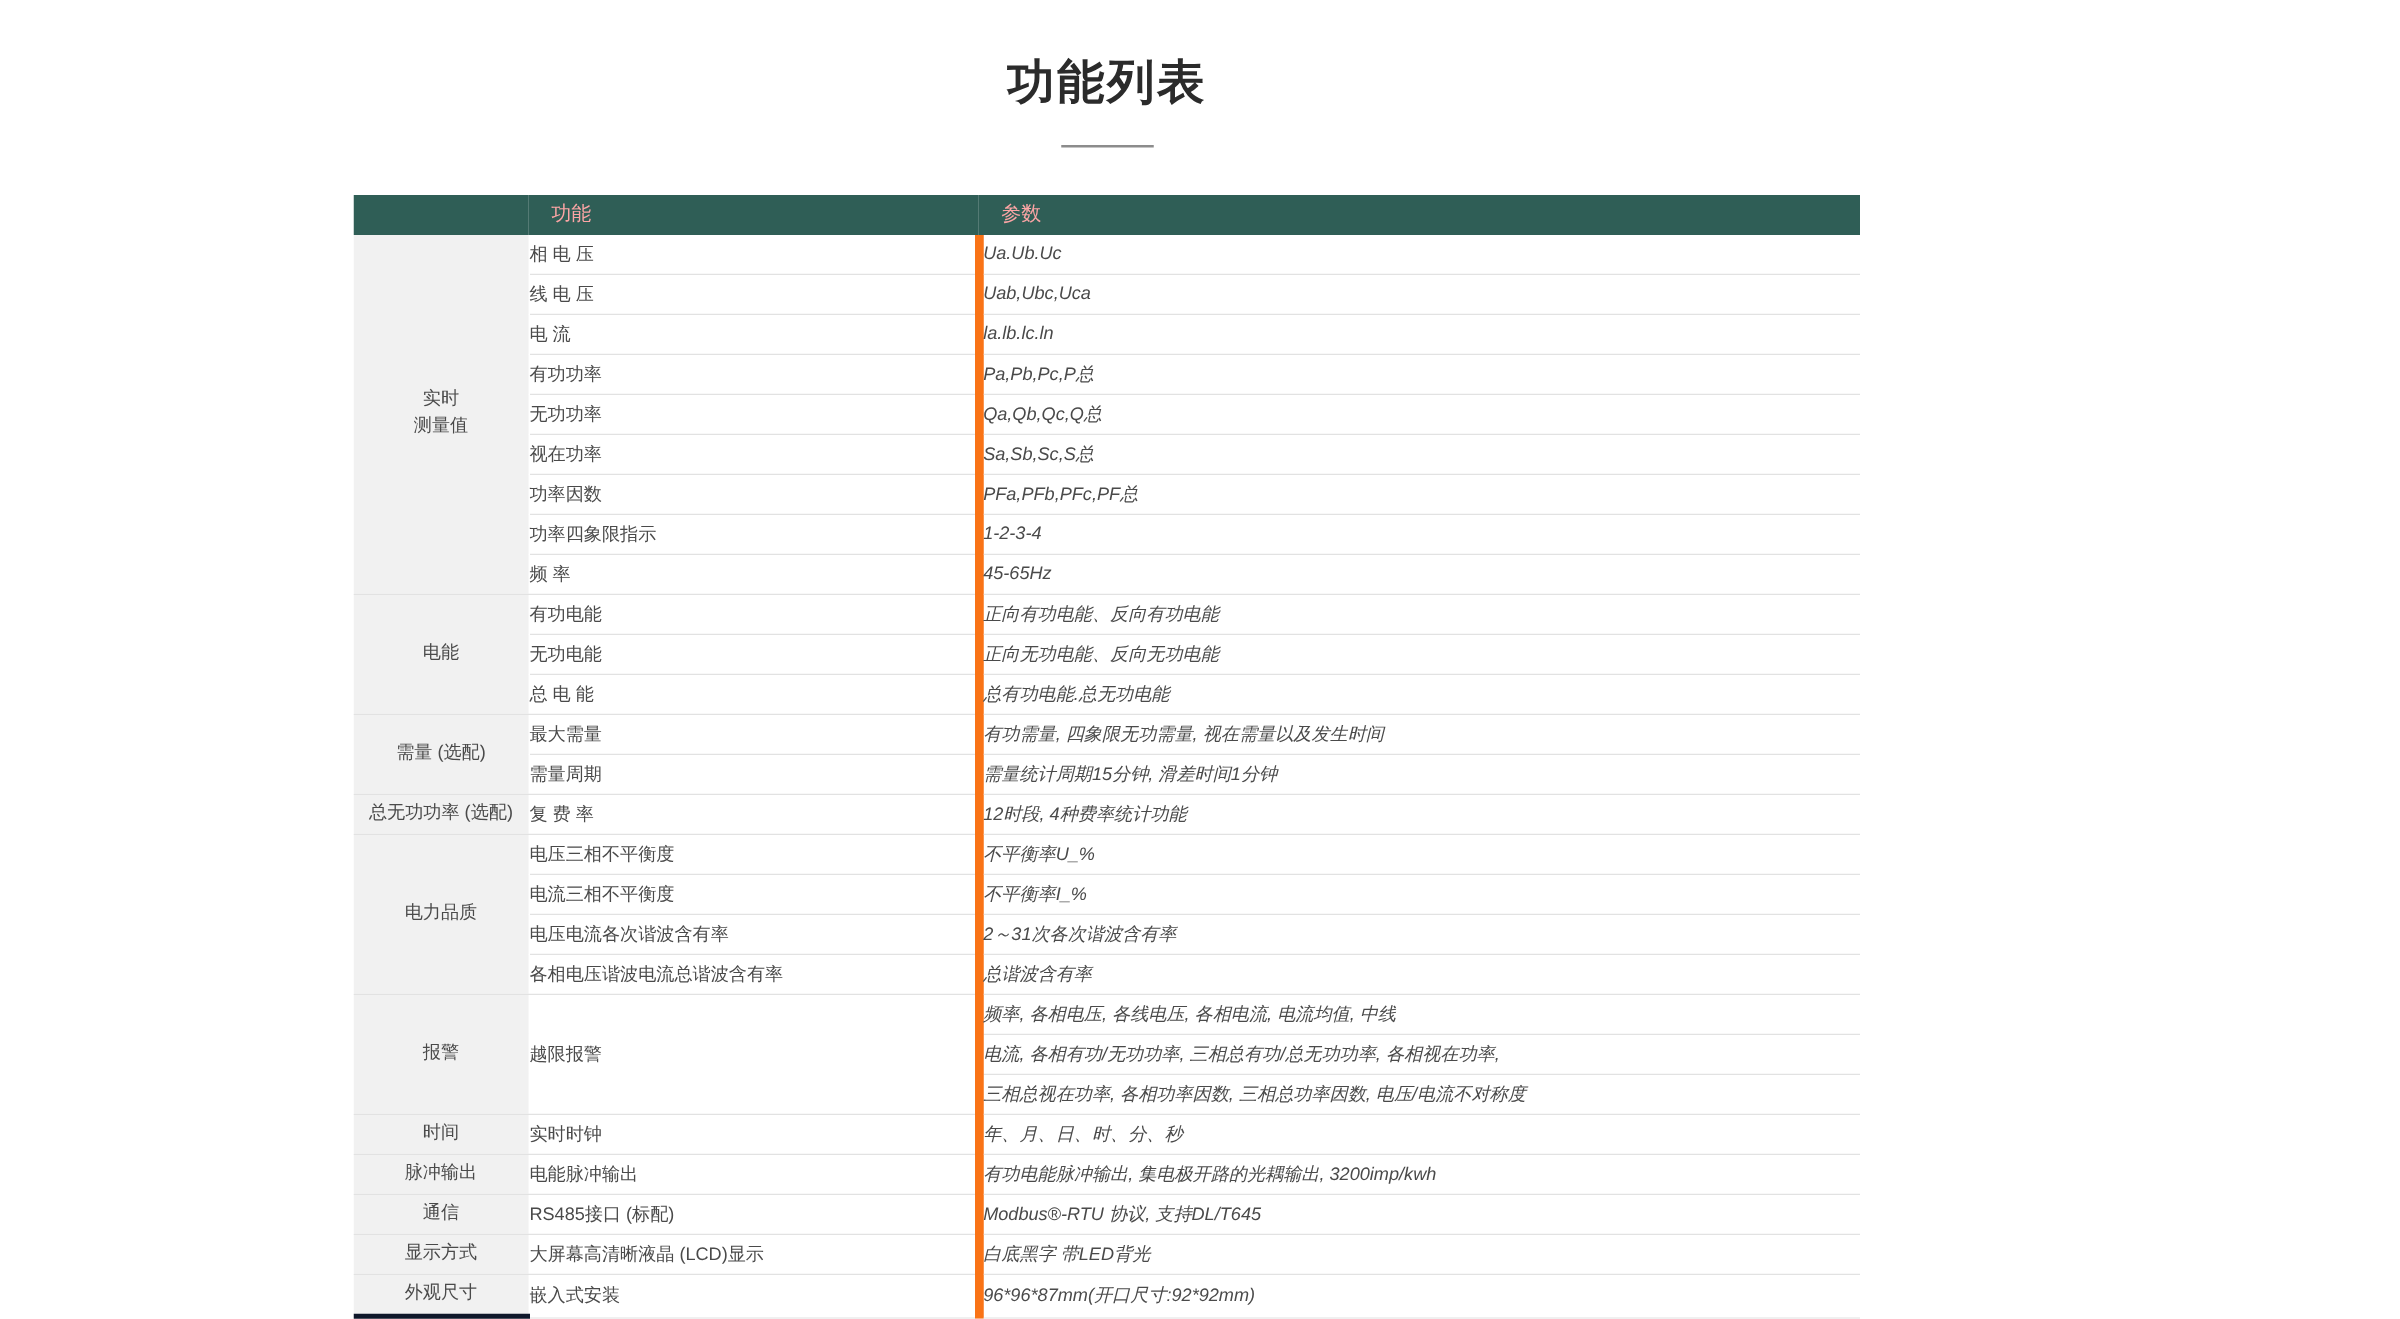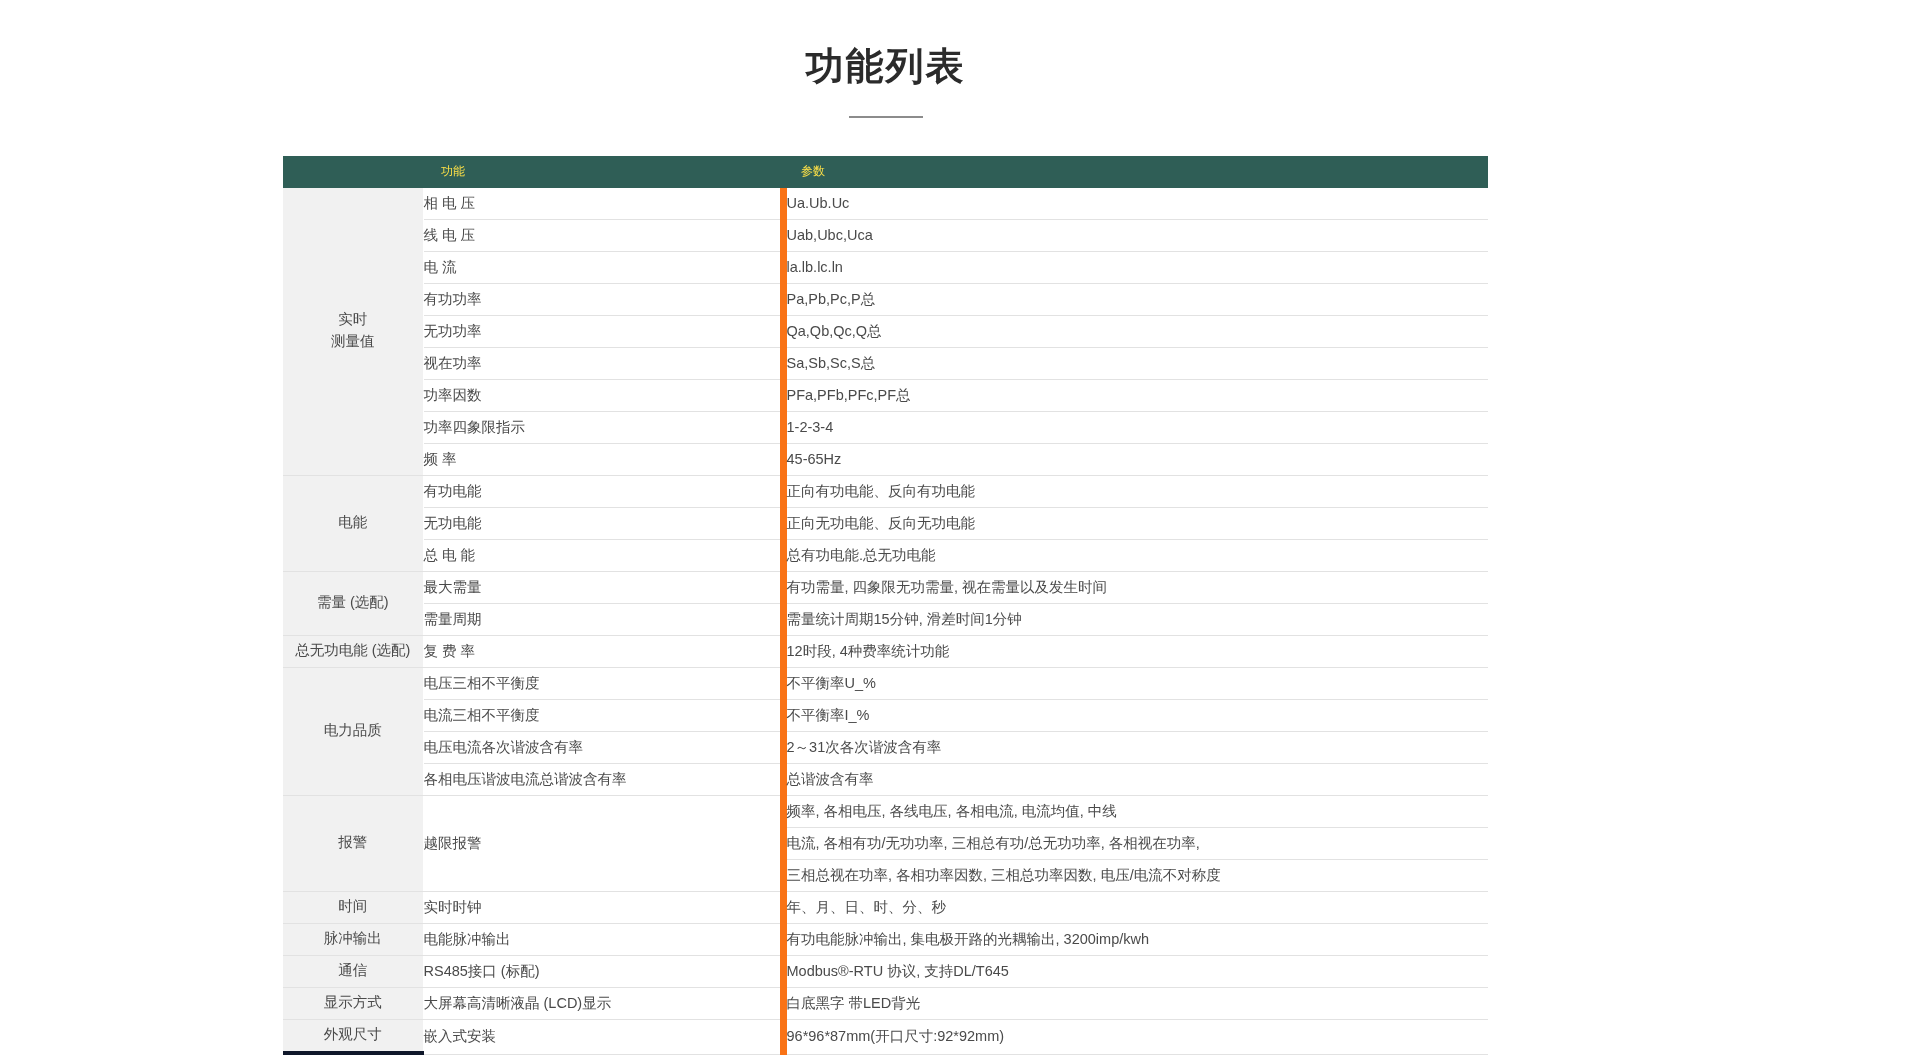--- a/index.html
+++ b/index.html
@@ -46,23 +46,23 @@
     width: 1205px;
     table-layout: fixed;
     font-size: 15px;
   }
   table.spec col.c1 { width: 140px; }
   table.spec col.c2 { width: 360px; }
   table.spec col.c3 { width: 705px; }
 
   table.spec thead th {
     background: #2f5e56;
-    color: #fde047;
+    color: #fca5a5;
     font-weight: normal;
-    font-size: 12px;
+    font-size: 16px;
     height: 32px;
     text-align: left;
     padding: 0 0 0 18px;
     border: none;
   }
   table.spec thead th.first {
     padding-left: 0;
   }
   table.spec td {
     border-bottom: 1px solid #e2e2e2;
@@ -83,20 +83,21 @@
   }
   td.group.lastgroup {
     border-bottom: 7px solid #0f172a;
   }
   td.feat {
     padding-left: 18px;
     border-right: 7px solid #f97316;
   }
   td.param {
     padding-left: 18px;
+    font-style: italic;
   }
   .group-inner {
     display: block;
     white-space: pre-line;
   }
 </style>
 </head>
 <body>
 
 <div class="page">
@@ -182,21 +183,21 @@
             </td>
             <td class="feat">最大需量</td>
             <td class="param">有功需量, 四象限无功需量, 视在需量以及发生时间</td>
           </tr>
           <tr>
             <td class="feat">需量周期</td>
             <td class="param">需量统计周期15分钟, 滑差时间1分钟</td>
           </tr>
           <tr>
             <td class="group" rowspan="1">
-              <span class="group-inner">总无功电能 (选配)</span>
+              <span class="group-inner">总无功功率 (选配)</span>
             </td>
             <td class="feat">复  费  率</td>
             <td class="param">12时段, 4种费率统计功能</td>
           </tr>
           <tr>
             <td class="group" rowspan="4">
               <span class="group-inner">电力品质</span>
             </td>
             <td class="feat">电压三相不平衡度</td>
             <td class="param">不平衡率U_%</td>

